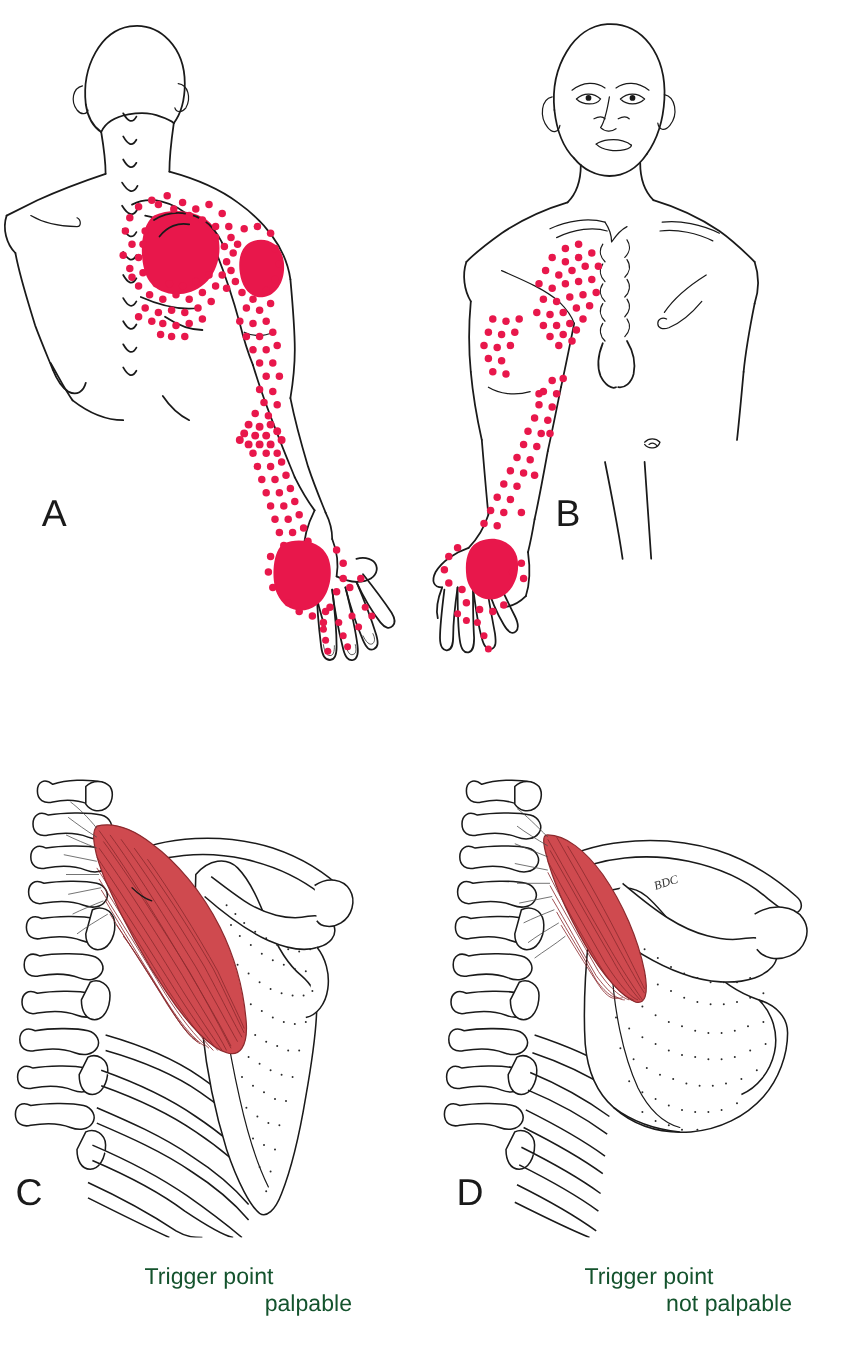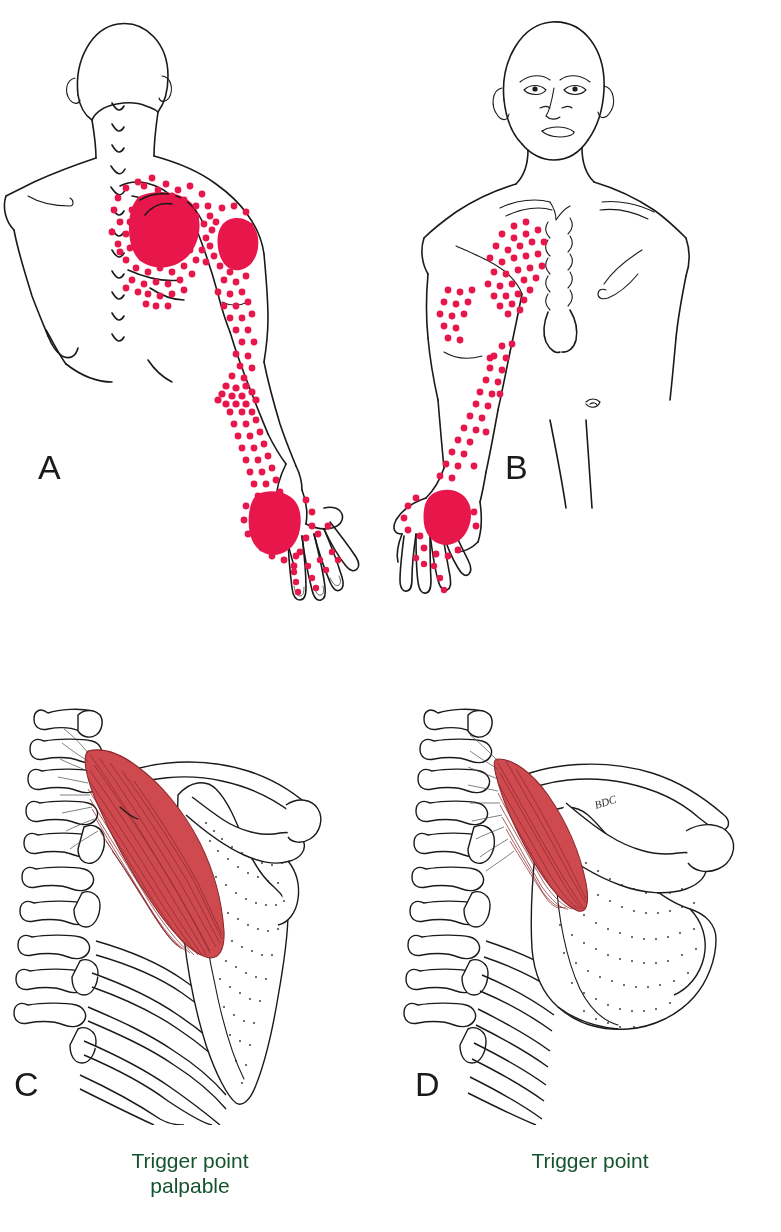--- a/index.html
+++ b/index.html
@@ -4,21 +4,21 @@
 <style>
   html,body{margin:0;padding:0;background:#ffffff;}
   body{width:781px;height:1232px;position:relative;overflow:hidden;
        font-family:"Liberation Sans", sans-serif;color:#111;}
   .figure{position:absolute;inset:0;width:781px;height:1232px;}
   .panel{position:absolute;}
   .panel-label{position:absolute;font-size:34px;font-weight:400;
        font-family:"Liberation Sans", sans-serif;color:#1a1a1a;letter-spacing:0;}
   .caption{position:absolute;text-align:center;font-size:21px;line-height:25px;
        font-family:"Liberation Sans", sans-serif;color:#14532d;}
-  .caption .l2{display:block;}
+  .caption .l2{display:block;text-align:right;}
   svg{display:block;}
   .ink{fill:none;stroke:#1a1a1a;stroke-width:1.6;stroke-linecap:round;stroke-linejoin:round;}
   .ink-thin{fill:none;stroke:#1a1a1a;stroke-width:1.1;stroke-linecap:round;stroke-linejoin:round;}
   .ink-hair{fill:none;stroke:#2a2a2a;stroke-width:0.7;stroke-linecap:round;stroke-linejoin:round;}
   .bone{fill:#ffffff;stroke:#1a1a1a;stroke-width:1.4;stroke-linejoin:round;}
   .sig{font-family:"Liberation Serif", serif;font-style:italic;font-size:11px;fill:#333;}
 </style>
 </head>
 <body>
 
@@ -787,15 +787,16 @@
     <div class="panel-label" style="left:25px;top:410px;">D</div>
   </div>
 
   <div class="caption" style="left:60px;top:1148px;width:260px;">
     <span>Trigger point</span>
     <span class="l2">palpable</span>
   </div>
 
   <div class="caption" style="left:460px;top:1148px;width:260px;">
     <span>Trigger point</span>
+    <span class="l2">not palpable</span>
   </div>
 
 </div>
 
 </body></html>

